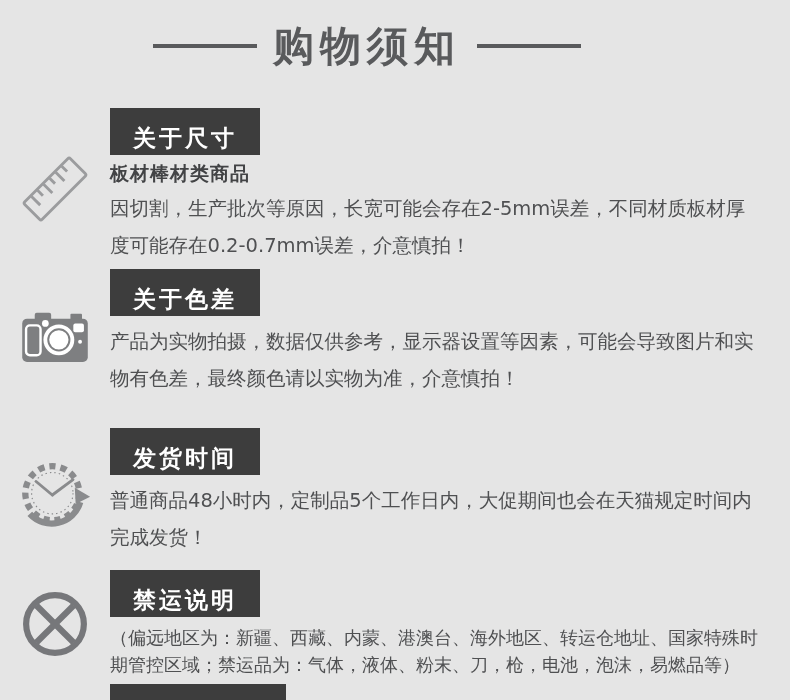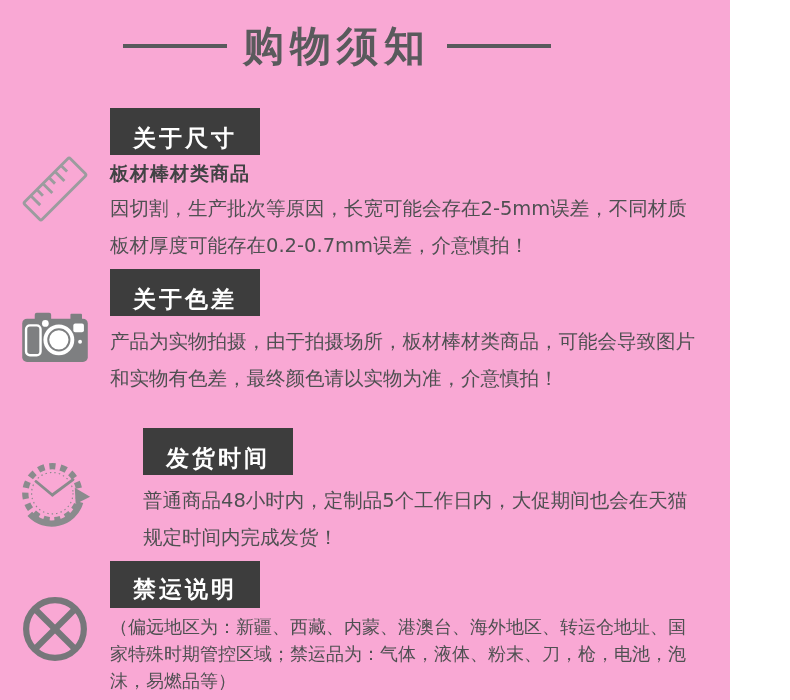--- a/index.html
+++ b/index.html
@@ -1,18 +1,18 @@
 <!DOCTYPE html>
 <html><head>
 <meta charset="utf-8">
 <style>
   html,body { margin:0; padding:0; background:#ffffff; }
   .page {
-    width:730px; height:700px; overflow:hidden; position:relative;
-    background:#f9a8d4;
+    width:790px; height:700px; overflow:hidden; position:relative;
+    background:#e5e5e5;
     font-family:"DejaVu Sans","Liberation Sans",sans-serif;
   }
   
   .header {
     padding-top:20px;
     display:flex; align-items:center; justify-content:center;
     gap:16px;
     transform:translateX(-28px);
   }
   .header .rule {
@@ -45,22 +45,22 @@
   }
   .content-col p {
     margin:0 0 5px 0;
     font-size:19.5px; line-height:37px;
     color:#4f5052;
   }
   .mb4  { margin-bottom:4px; }
   .mb7  { margin-bottom:7px; }
   .sec-size   { margin-bottom:0; }
   .sec-color  { margin-bottom:26px; }
-  .sec-ship   { margin-bottom:0;gap:33px; }
-  .sec-ban    { margin-bottom:6px;font-family:Liberation Mono, monospace; }
+  .sec-ship   { margin-bottom:9px; }
+  .sec-ban    { margin-bottom:6px; }
   .sec-ban .content-col p { font-size:18px; line-height:27px; margin:0; }
   .sec-flow .content-col p { margin:0; }
   .icon-col svg { display:block; }
 </style>
 </head>
 <body>
 
 <div class="page">
 
   <div class="header">
@@ -109,21 +109,21 @@
             <circle cx="24" cy="15" r="3.5" fill="#ffffff"></circle>
             <rect x="53" y="15" width="11" height="9" rx="2" fill="#ffffff"></rect>
             <circle cx="60" cy="34" r="2" fill="#ffffff"></circle>
           </svg>
         </span>
       </div>
       <div class="content-col">
         <div class="badge-row mb7">
           <span class="badge">关于色差</span>
         </div>
-        <p>产品为实物拍摄，由于拍摄场所，板材棒材类商品，可能会导致图片和实物有色差，最终颜色请以实物为准，介意慎拍！</p>
+        <p>产品为实物拍摄，数据仅供参考，显示器设置等因素，可能会导致图片和实物有色差，最终颜色请以实物为准，介意慎拍！</p>
       </div>
     </div>
 
     <div class="section sec-ship">
       <div class="icon-col">
         <span>
           <svg width="74" height="72" viewBox="0 0 82 80">
             <circle cx="38" cy="38" r="30" fill="none" stroke="#8a8b8d" stroke-width="7" stroke-dasharray="7 5.5"></circle>
             <circle cx="38" cy="38" r="23" fill="none" stroke="#8a8b8d" stroke-width="1.3" stroke-dasharray="1.6 3.4"></circle>
             <line x1="38" y1="40" x2="20" y2="25" stroke="#8a8b8d" stroke-width="3.2" stroke-linecap="round"></line>

